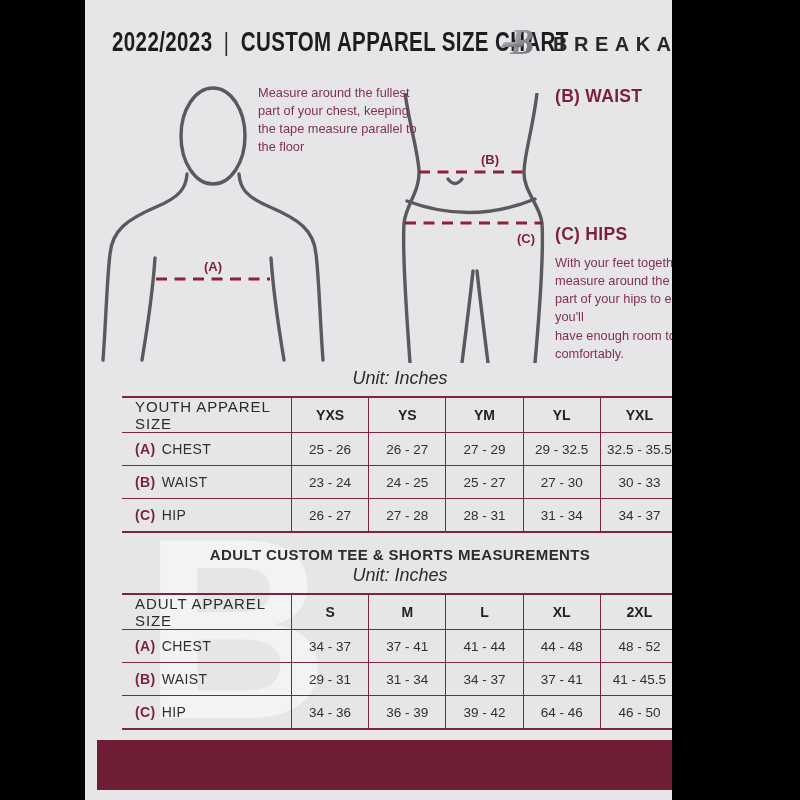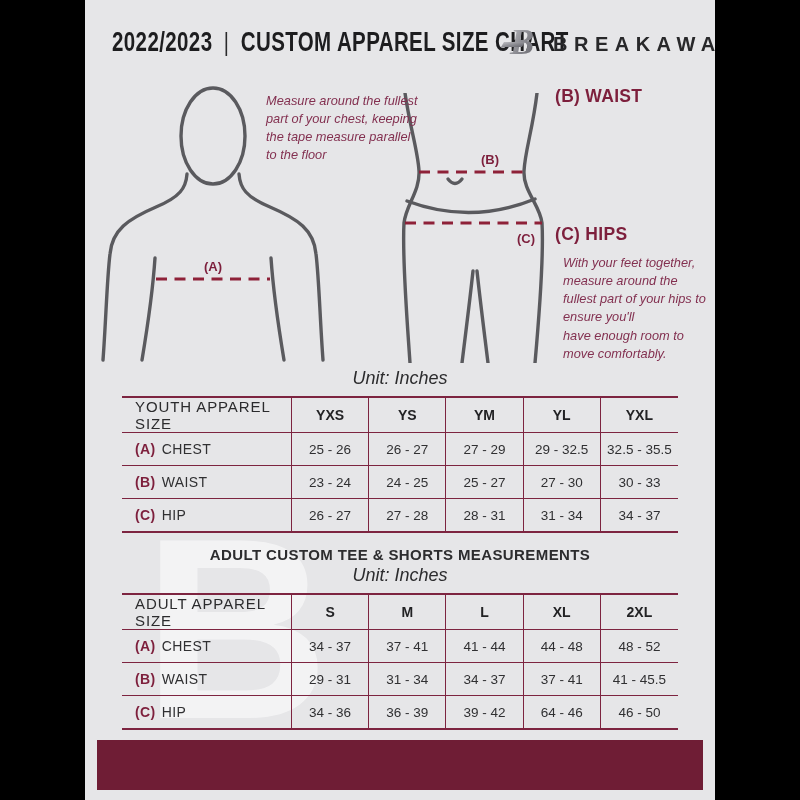--- a/index.html
+++ b/index.html
@@ -1,17 +1,17 @@
 <!DOCTYPE html>
 <html><head>
 <meta charset="utf-8">
 <style>
   html,body { margin:0; padding:0; background:#000; }
   .stage {
-    position:relative; width:800px; height:800px; overflow:hidden;
+    position:relative; width:672px; height:800px; overflow:hidden;
     font-family:"Liberation Sans", sans-serif; background:#7f1d1d;
   }
   .black-bar { position:absolute; top:0; height:800px; background:#000; }
   .black-bar.left  { left:0; width:85px; }
   .black-bar.right { left:715px; width:85px; }
 
   .page { position:absolute; left:85px; top:0; width:630px; height:800px; background:#e6e6e8; }
 
   
   .title-row {
@@ -32,21 +32,21 @@
   .fig { position:absolute; }
   .fig-torso { left:13px;  top:78px;  width:230px; height:284px; }
   .fig-lower { left:308px; top:93px;  width:165px; height:270px; }
   .fig path, .fig ellipse { fill:none; stroke:#5a5a5e; stroke-width:3.4; stroke-linecap:round; }
   .fig .dash { stroke:#8e2138; stroke-width:3.2; stroke-dasharray:11 7.5; }
   .fig text { font-family:"Liberation Sans", sans-serif; font-size:13px; font-weight:700; fill:#7d1f3c; }
 
   
   .instr { position:absolute; color:#7d2340; }
   .instr h2 { margin:0 0 9px 0; font-size:17.5px; font-weight:800; color:#7d1f3c; letter-spacing:0.3px; }
-  .instr p  { margin:8px; font-size:12.8px; font-style:italic; line-height:1.42; color:#833050; white-space:pre-line; }
+  .instr p  { margin:0; font-size:12.8px; line-height:1.42; color:#833050; white-space:pre-line; }
   .instr-a { left:173px; top:84px;  width:170px; }
   .instr-b { left:470px; top:86px;  width:154px; }
   .instr-c { left:470px; top:224px; width:160px; }
 
   
   .watermark {
     position:absolute; left:58px; top:500px; z-index:1;
     font-size:258px; font-weight:800; line-height:1;
     color:#ffffff; opacity:0.55; user-select:none;
   }

